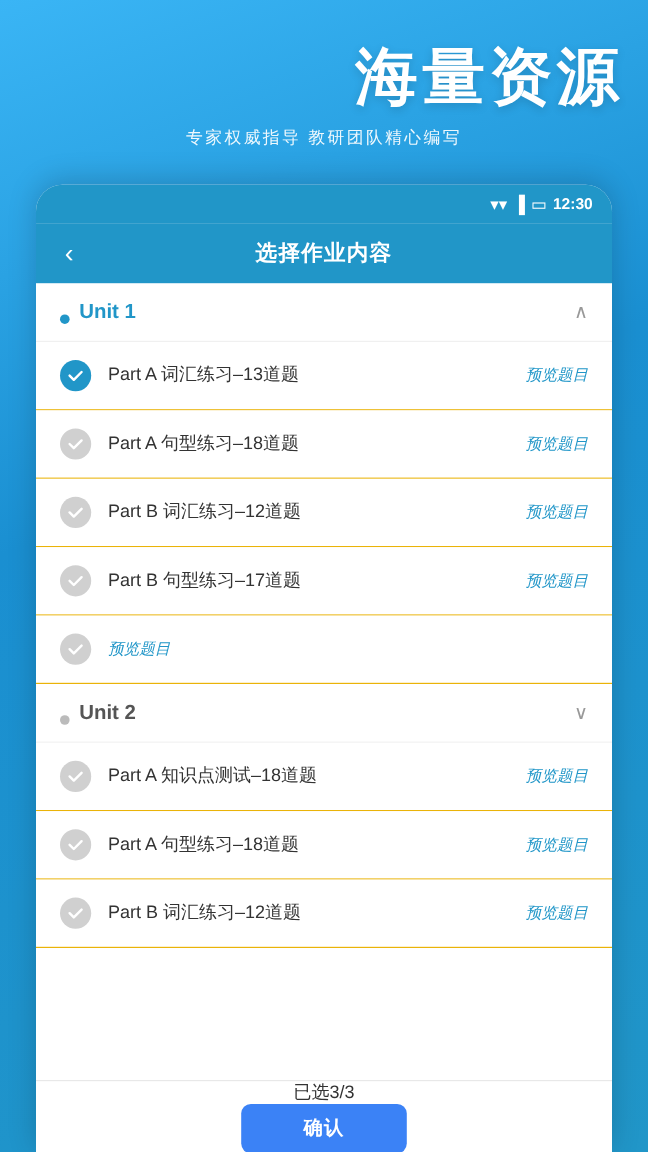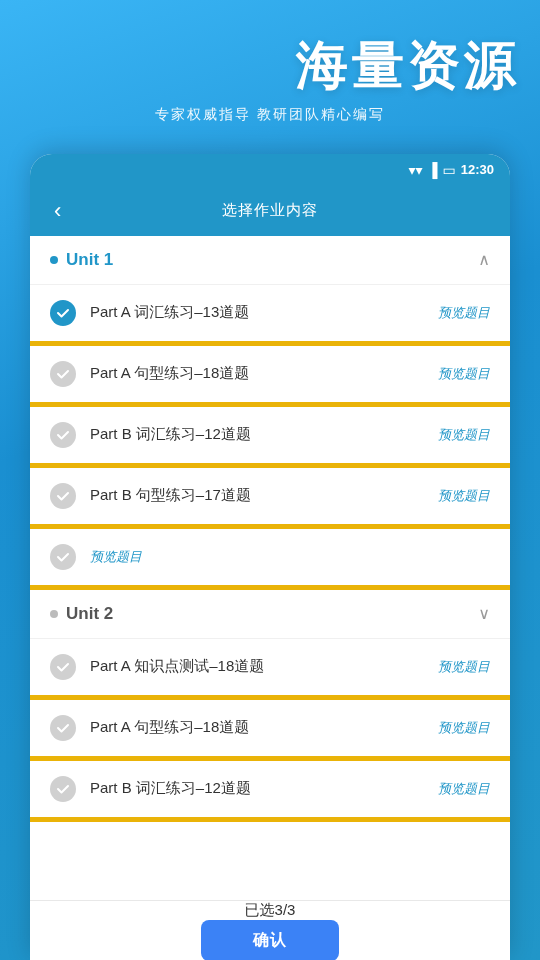--- a/index.html
+++ b/index.html
@@ -87,22 +87,22 @@
       font-size: 22px;
       cursor: pointer;
       padding: 4px 8px;
       line-height: 1;
     }
     .top-bar-title {
       position: absolute;
       left: 50%;
       transform: translateX(-50%);
       color: #fff;
-      font-size: 15px;
-      font-weight: 400;
+      font-size: 18px;
+      font-weight: 700;
       letter-spacing: 1px;
     }
 
     
     .content {
       flex: 1;
       overflow-y: auto;
       background: #fff;
     }
 
@@ -110,21 +110,21 @@
     .unit-header {
       display: flex;
       align-items: center;
       justify-content: space-between;
       padding: 14px 20px;
       background: #fff;
       border-bottom: 1px solid #f0f0f0;
     }
     .unit-label {
       display: flex;
-      align-items: center;
+      align-items: flex-end;
       gap: 8px;
     }
     .unit-dot {
       width: 8px;
       height: 8px;
       border-radius: 50%;
       background: #2196c8;
       flex-shrink: 0;
     }
     .unit-text {
@@ -136,21 +136,21 @@
       color: #999;
       font-size: 16px;
     }
 
     
     .list-item {
       display: flex;
       align-items: center;
       padding: 15px 20px;
       background: #fff;
-      border-bottom: 5px solid #eab308;
+      border-bottom: 1px solid #eab308;
     }
     .check-icon {
       width: 26px;
       height: 26px;
       border-radius: 50%;
       display: flex;
       align-items: center;
       justify-content: center;
       margin-right: 14px;
       flex-shrink: 0;

